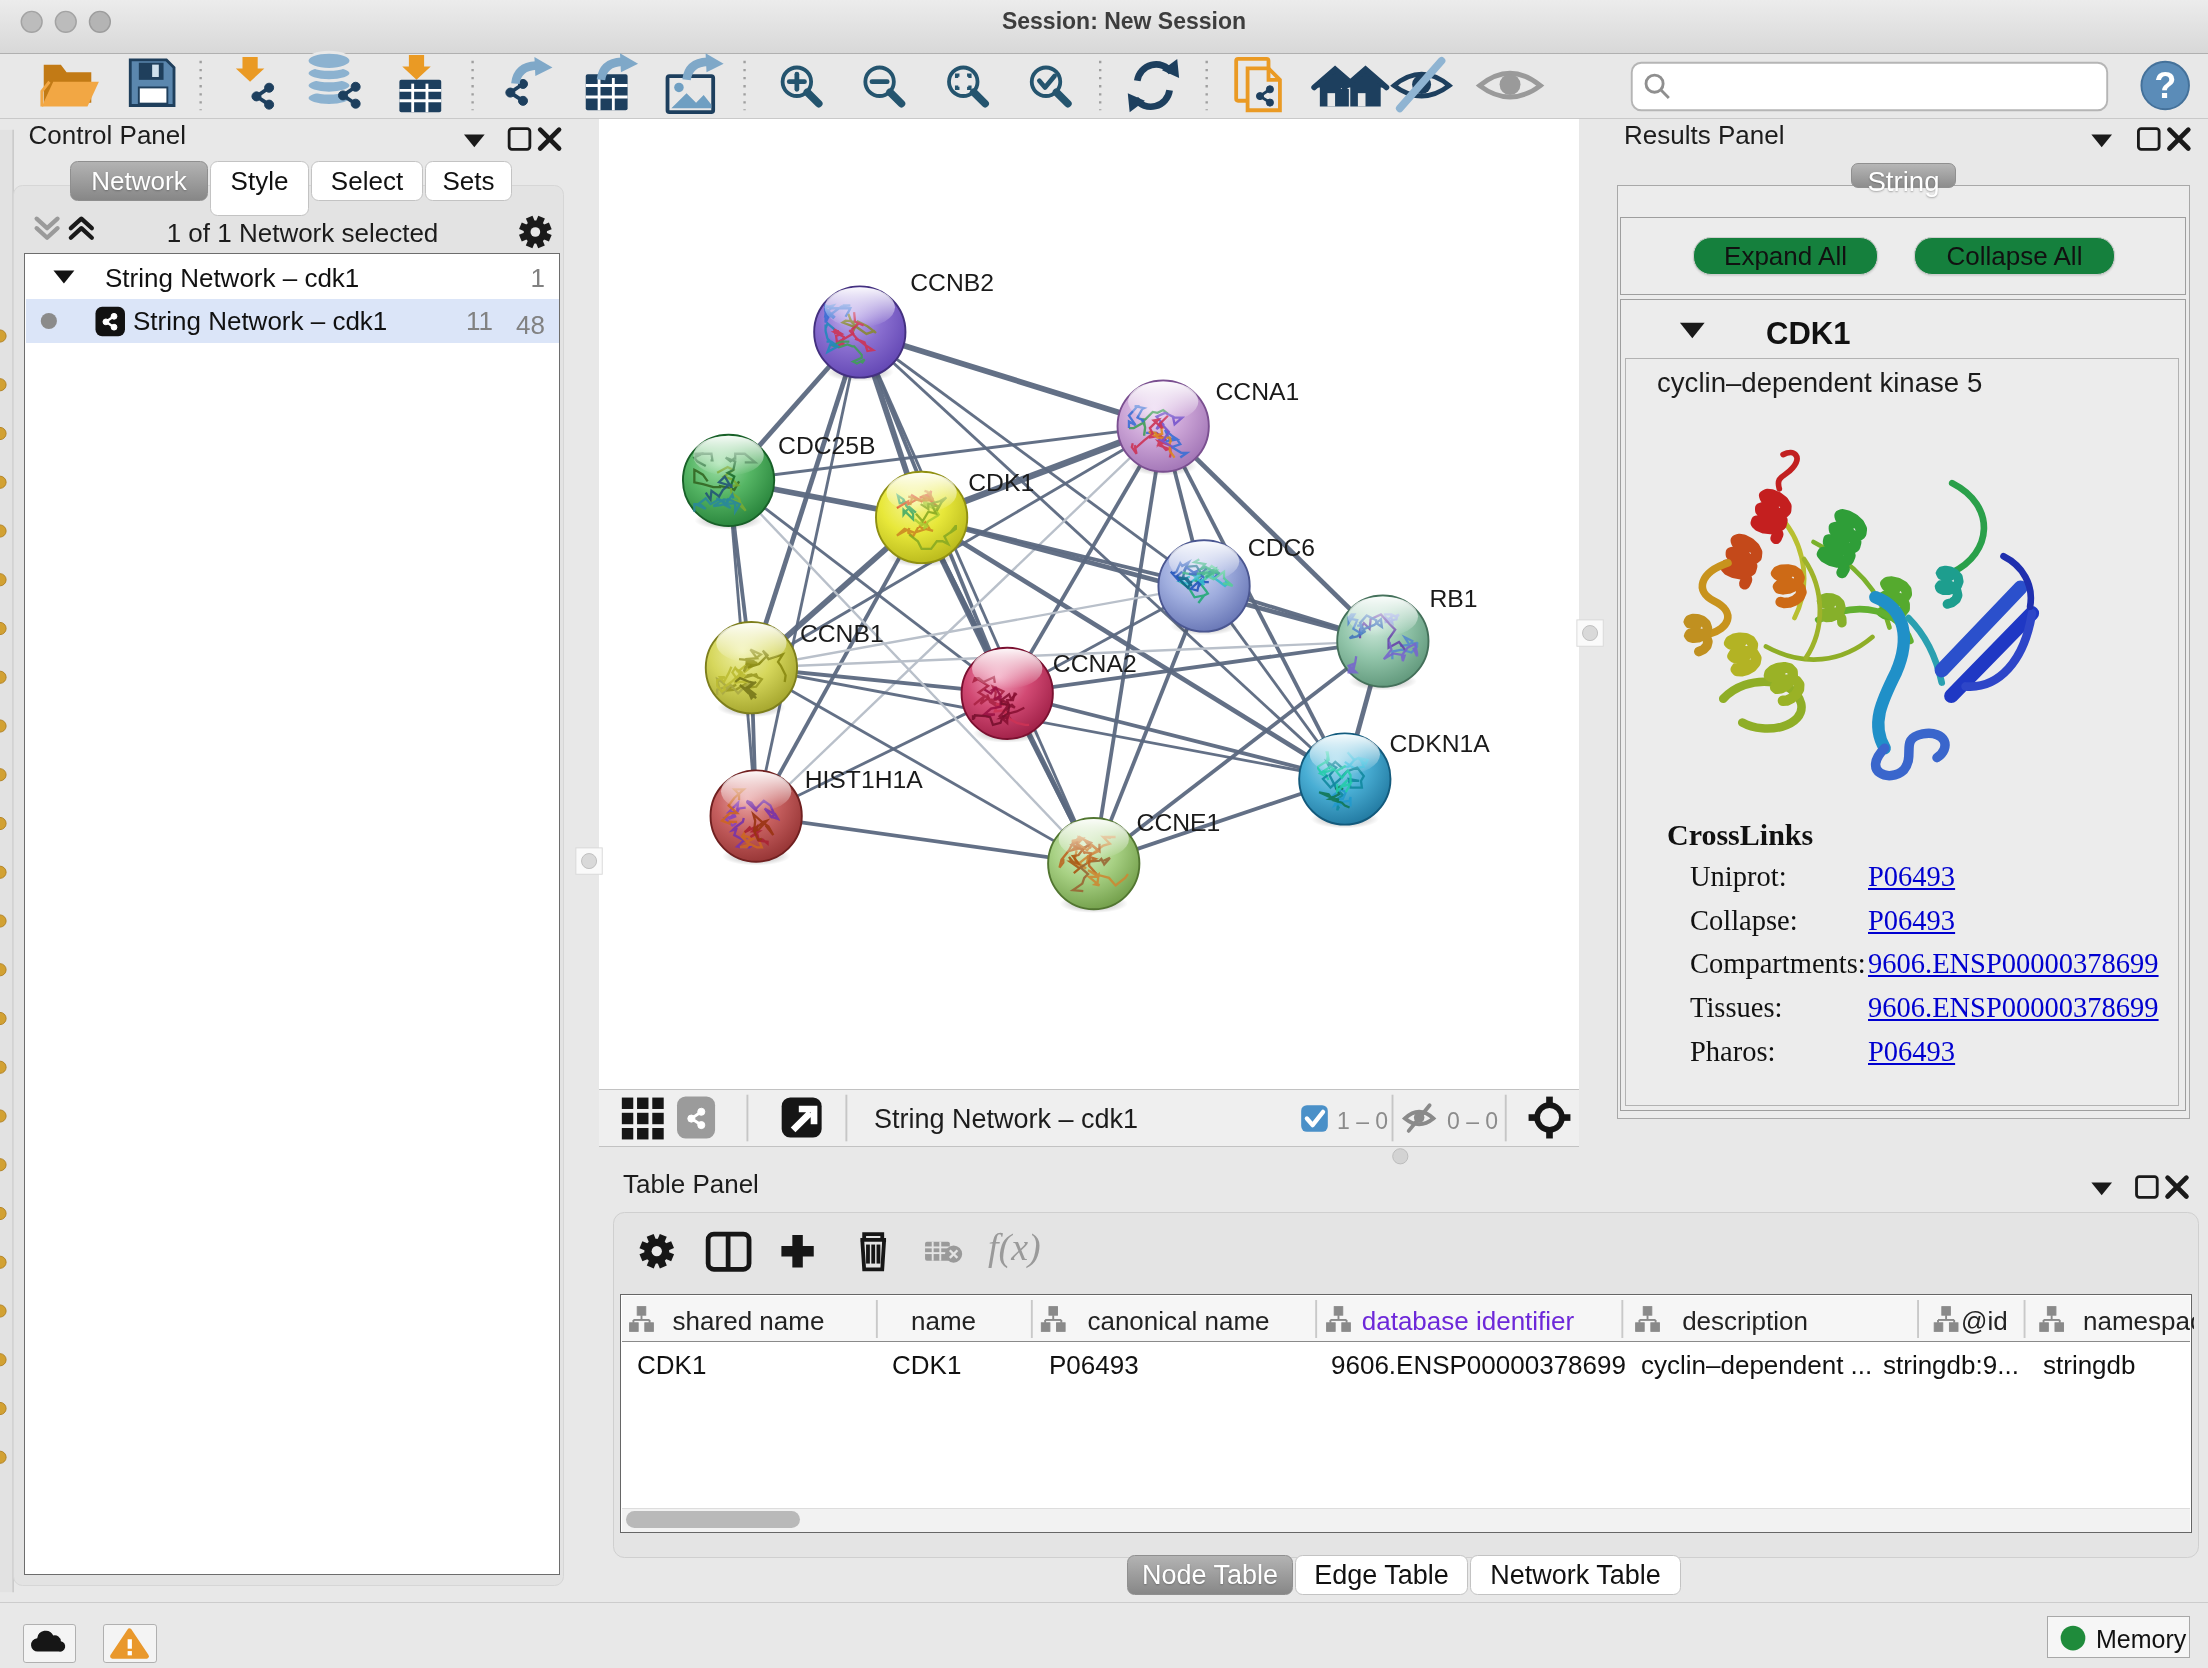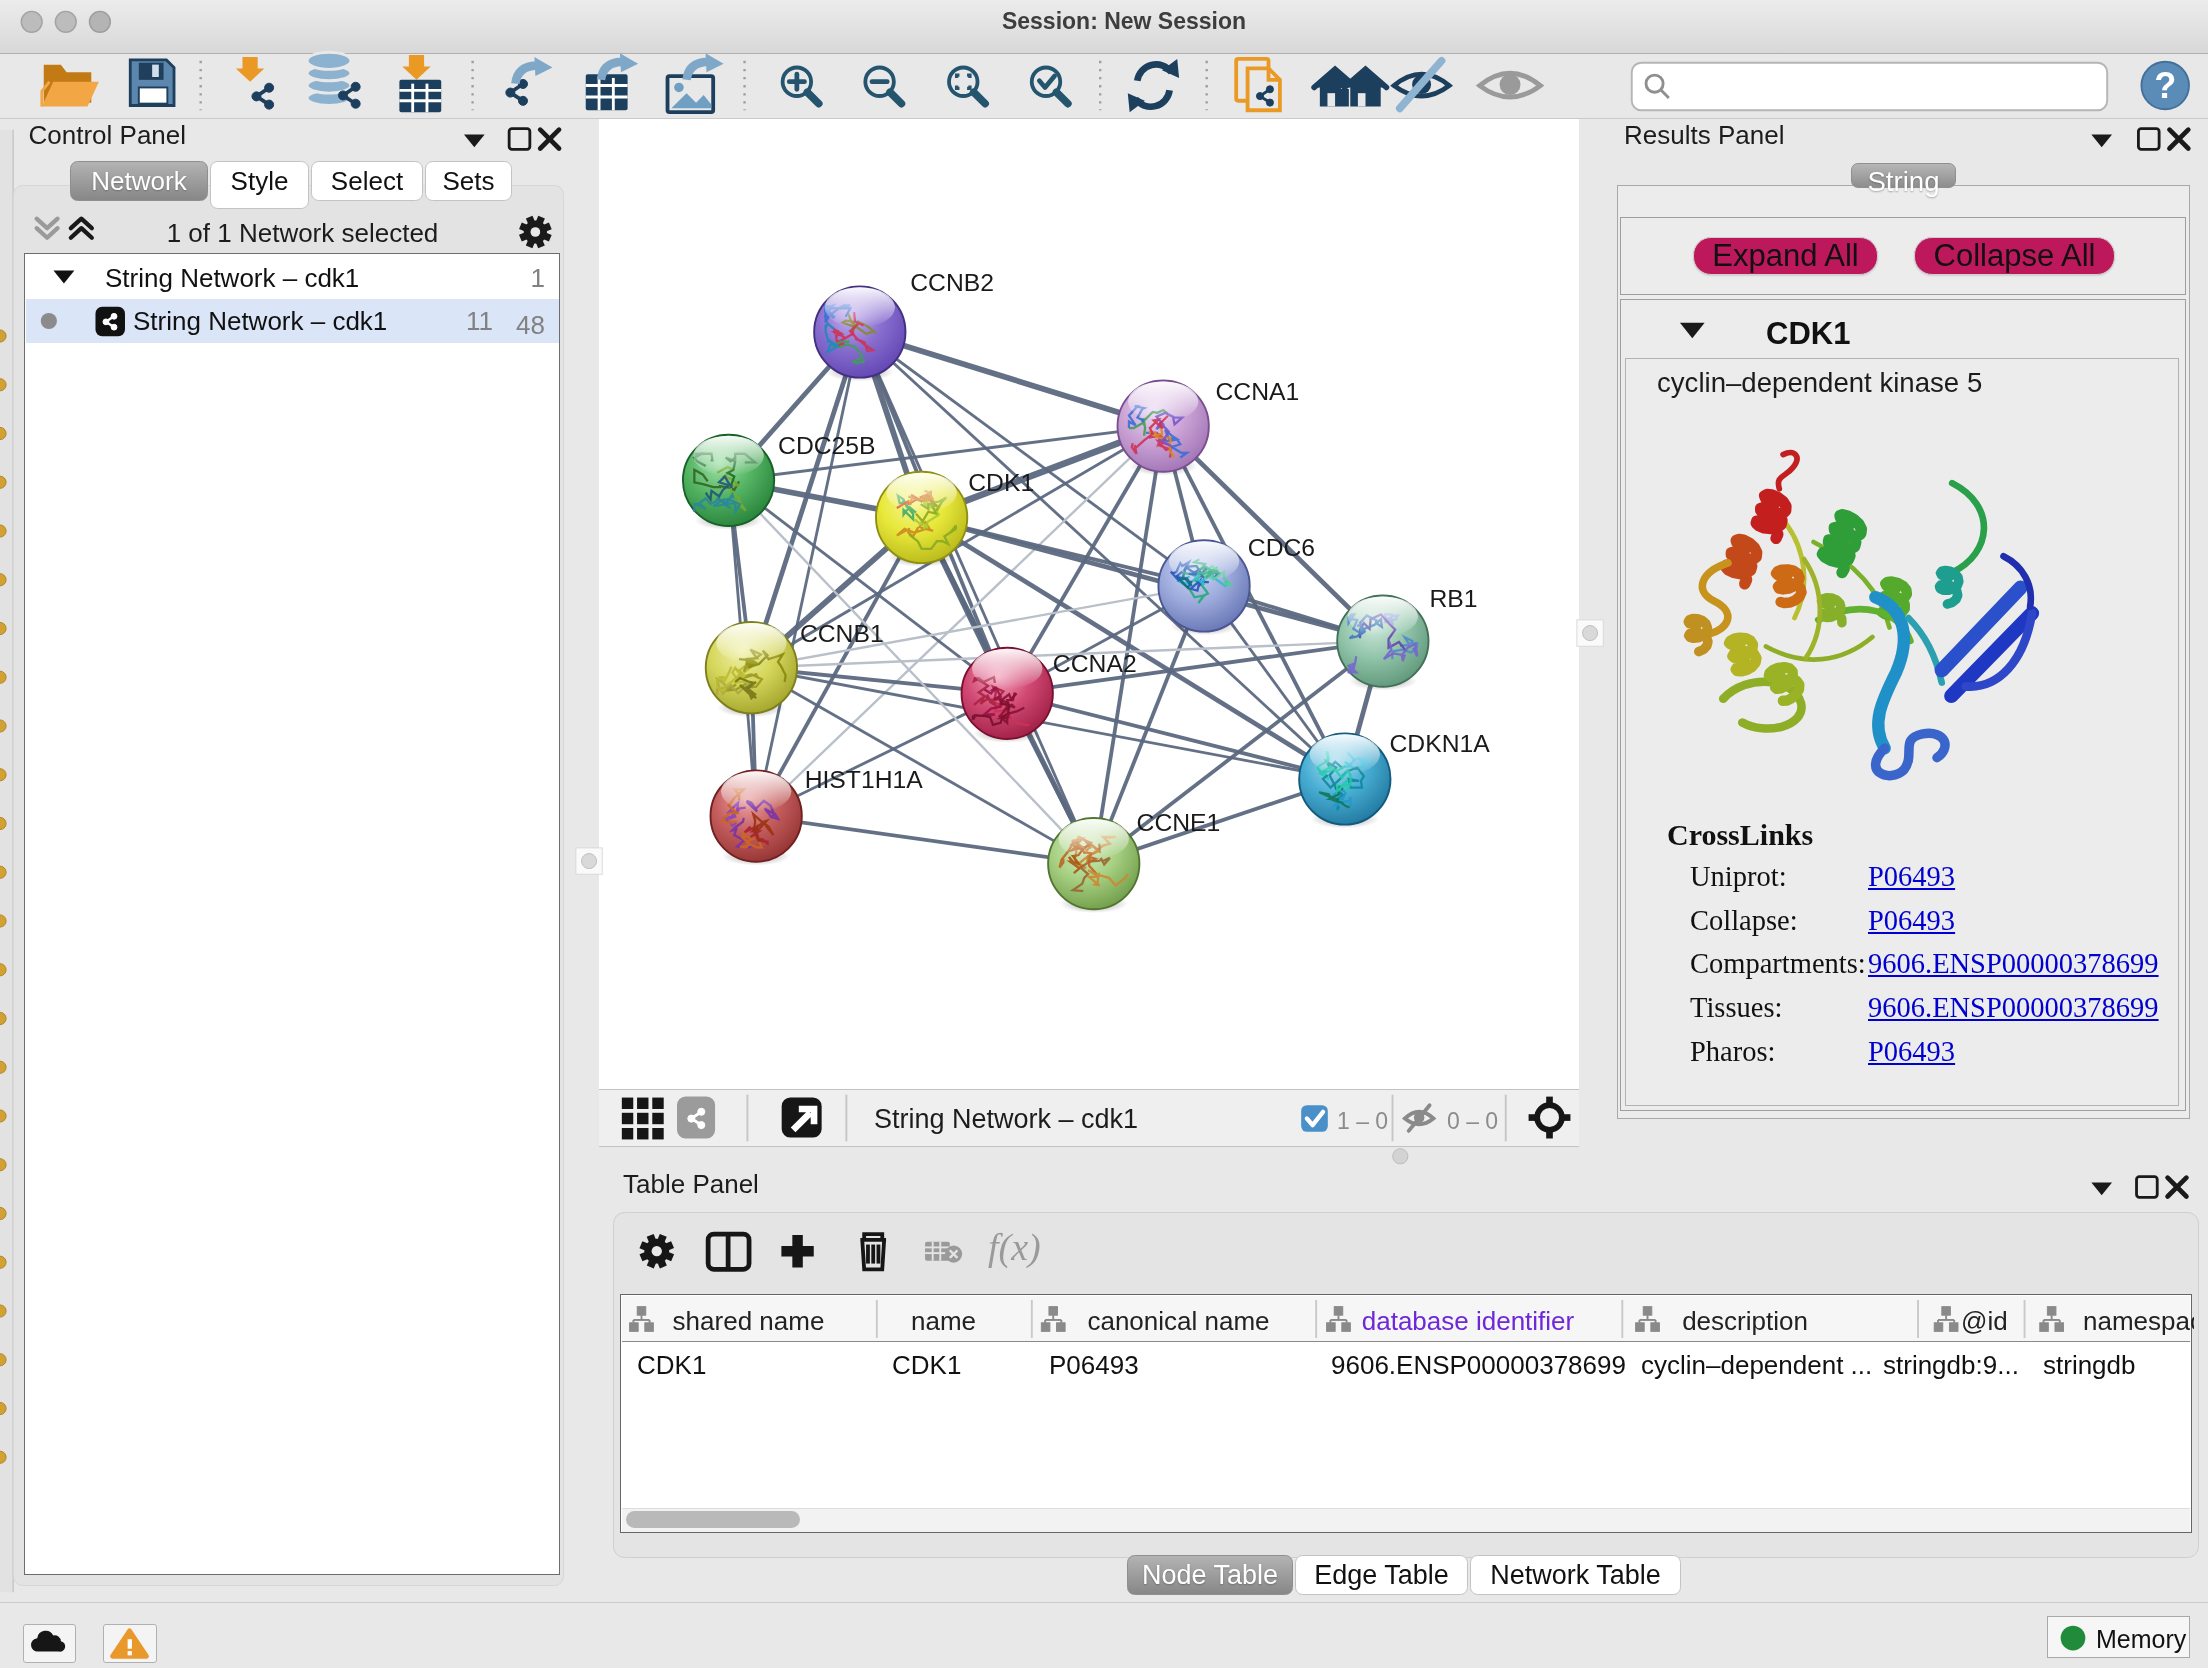--- a/index.html
+++ b/index.html
@@ -3,22 +3,22 @@
 *{margin:0;padding:0;box-sizing:border-box}
 html,body{width:2208px;height:1668px;overflow:hidden;background:#e8e8e8;
  font-family:"Liberation Sans",sans-serif;-webkit-font-smoothing:antialiased}
 .abs{position:absolute}
 .ptitle{font-size:26px;color:#1c1c1c}
 svg{display:block;overflow:visible}
 .tab{position:absolute;font-size:26px;text-align:center;border:1px solid #c3c3c3;
  background:#fff;color:#111;border-radius:7.6px;line-height:38px}
 .tabsel{background:linear-gradient(#b3b3b3,#878787);color:#fff;border:1px solid #8f8f8f;
  text-shadow:0 1px 1.9px rgba(0,0,0,.25)}
-.btn{position:absolute;background:#be185d;border:1px solid #cfcfcf;border-radius:18px;
- font-size:31px;color:#111;text-align:center;box-shadow:0 1px 1.9px rgba(0,0,0,.12)}
+.btn{position:absolute;background:#15803d;border:1px solid #cfcfcf;border-radius:18px;
+ font-size:26px;color:#111;text-align:center;box-shadow:0 1px 1.9px rgba(0,0,0,.12)}
 a.lnk{color:#0000d0;text-decoration:underline}
 </style></head><body>
 <div class="abs" style="left:0;top:0;width:2208px;height:54px;
 background:linear-gradient(#ececec,#d8d8d8);border-bottom:1px solid #b0b0b0">
 <svg class="abs" style="left:0;top:0" width="124" height="54" viewBox="0 0 130 57">
 <circle cx="33" cy="23" r="11" fill="#bcbcbc" stroke="#a3a3a3" stroke-width="1.5"></circle>
 <circle cx="69" cy="23" r="11" fill="#bcbcbc" stroke="#a3a3a3" stroke-width="1.5"></circle>
 <circle cx="105" cy="23" r="11" fill="#b4b4b4" stroke="#9d9d9d" stroke-width="1.5"></circle>
 </svg>
 <div class="abs" style="left:20px;top:7.6px;width:2208px;text-align:center;font-size:23px;
@@ -210,21 +210,21 @@
 <path d="M7.0 11.2 L29.0 11.2 L18.0 24.8 Z" fill="#1a1a1a"></path>
     <rect x="55" y="5" width="22" height="22" rx="3" fill="none" stroke="#1a1a1a" stroke-width="3"></rect>
     <g stroke="#1a1a1a" stroke-width="5" stroke-linecap="round">
       <line x1="88" y1="6" x2="108" y2="26"></line>
       <line x1="108" y1="6" x2="88" y2="26"></line>
     </g>
   </svg>
 <div class="abs" style="left:13.3px;top:185px;width:551px;height:1401px;background:#e3e3e3;
 border-radius:9.5px;border:1px solid #d6d6d6"></div>
 <div class="tab tabsel abs" style="left:70px;top:161px;width:138px;height:40px">Network</div>
-<div class="tab abs" style="left:210px;top:161px;width:99px;height:48px">Style</div>
+<div class="tab abs" style="left:210px;top:161px;width:99px;height:55px">Style</div>
 <div class="tab abs" style="left:311px;top:161px;width:112px;height:40px">Select</div>
 <div class="tab abs" style="left:425px;top:161px;width:87px;height:40px">Sets</div>
 <svg class="abs" style="left:28.5px;top:211px" width="533px" height="42" viewBox="0 0 560 44">
 <g stroke="#9a9a9a" stroke-width="4.5" fill="none" stroke-linecap="round" stroke-linejoin="round">
 <path d="M8 8 L19 18 L30 8"></path>
       <path d="M8 18 L19 28 L30 18"></path>
     </g>
 <g stroke="#1a1a1a" stroke-width="4.5" fill="none" stroke-linecap="round" stroke-linejoin="round">
 <path d="M44 18 L55 8 L66 18"></path>
       <path d="M44 28 L55 18 L66 28"></path>

